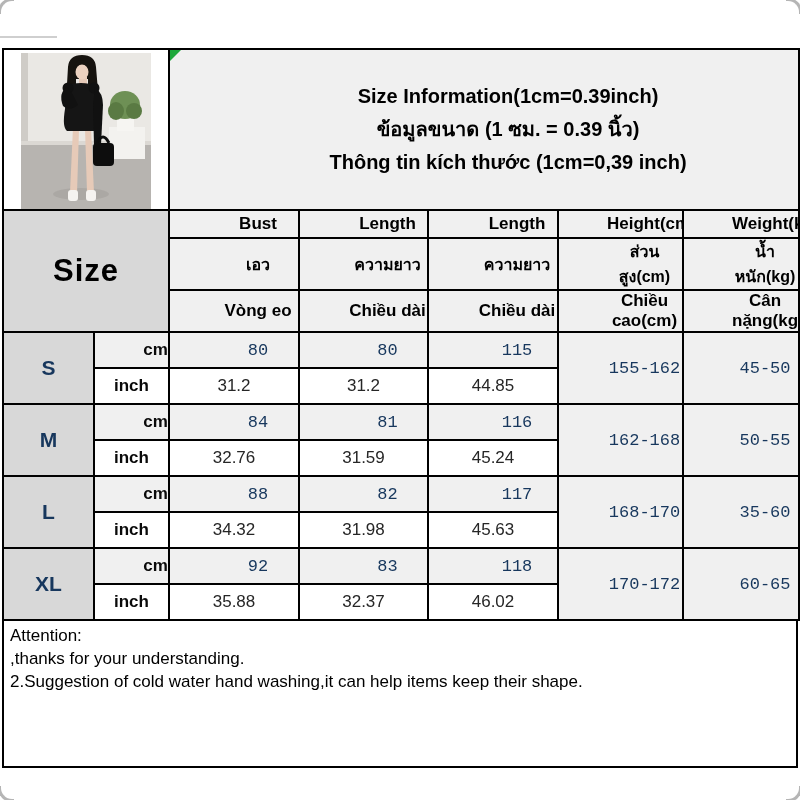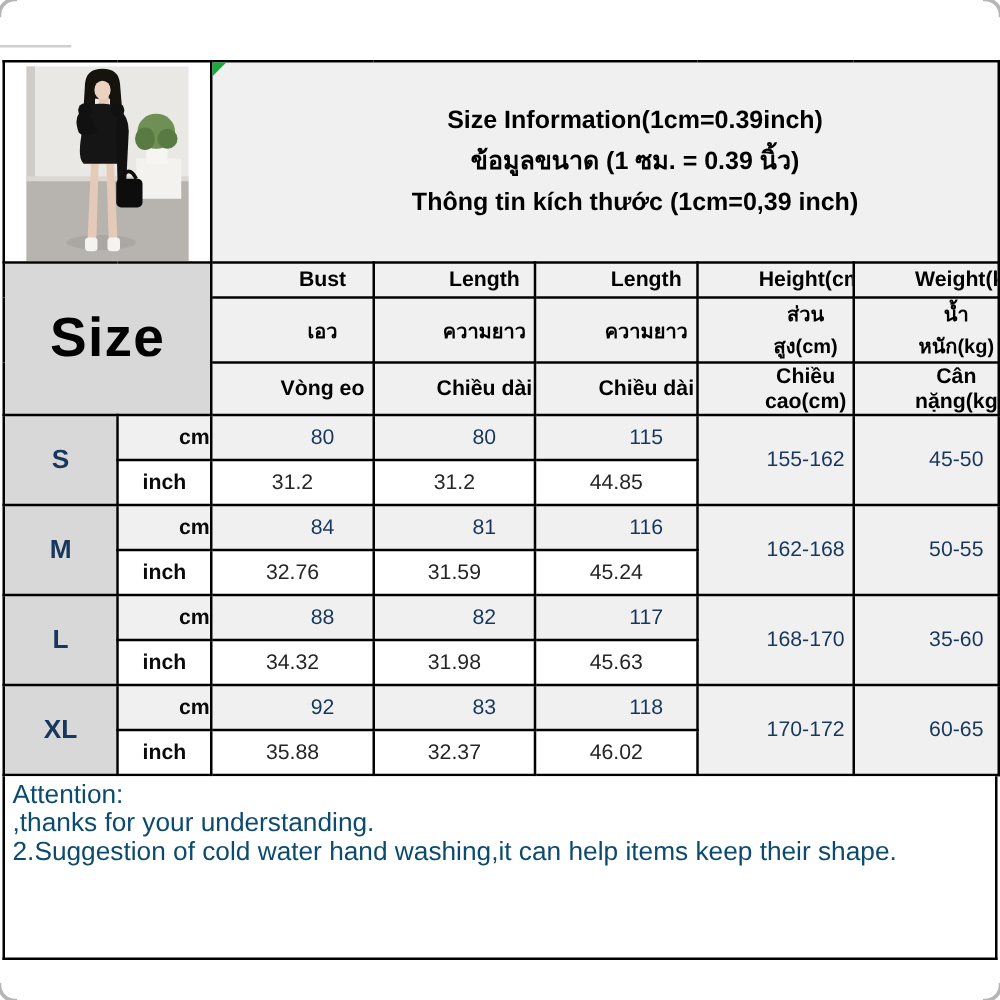--- a/index.html
+++ b/index.html
@@ -27,33 +27,33 @@
   .bg-w  { background:#ffffff; }
 
   .photo-cell { background:#fff; vertical-align:middle; }
   .photo-cell svg { display:block; margin:2px auto 0 auto; }
 
   .title-cell { font-weight:bold; font-size:20px; line-height:33px; color:#000; }
 
   .hdr    { font-weight:bold; font-size:17px; color:#000000; }
   .hdr-th { font-weight:bold; font-size:16px; color:#000; }
 
-  .size-big { font-size:44px; font-weight:bold; color:#000; letter-spacing:1px;text-align:center; }
+  .size-big { font-size:31px; font-weight:bold; color:#000; letter-spacing:1px;text-align:center; }
   .c-size   { font-size:21px; font-weight:bold; color:#17375d; }
   .c-unit   { font-size:17px; font-weight:bold; color:#0a0a0a; }
   .c-val    { font-size:17px; }
-  .navy { color:#17375d; }
+  .navy { color:#17375d;font-family:Liberation Mono, monospace; }
   .dark { color:#262626; }
 
   .row-title  td { height:161px; }
   .row-hdr    td { height:28px; }
   .row-data   td { height:36px; }
 
   .attention { width:796px; min-height:147px; border:2px solid #000; border-top:none;
-               background:#fff; padding:3px 6px 8px 6px; font-size:21px; line-height:23px; color:#0c4a6e; text-align:left; }
+               background:#fff; padding:3px 6px 8px 6px; font-size:17px; line-height:23px; color:#000000; text-align:left; }
   .attention div { white-space:normal; }
 
   .flag-green { position:absolute; width:0; height:0;
                 border-top:11px solid #1ea83c; border-right:11px solid transparent; }
 </style>
 </head>
 <body>
 
 <div class="canvas">
 

